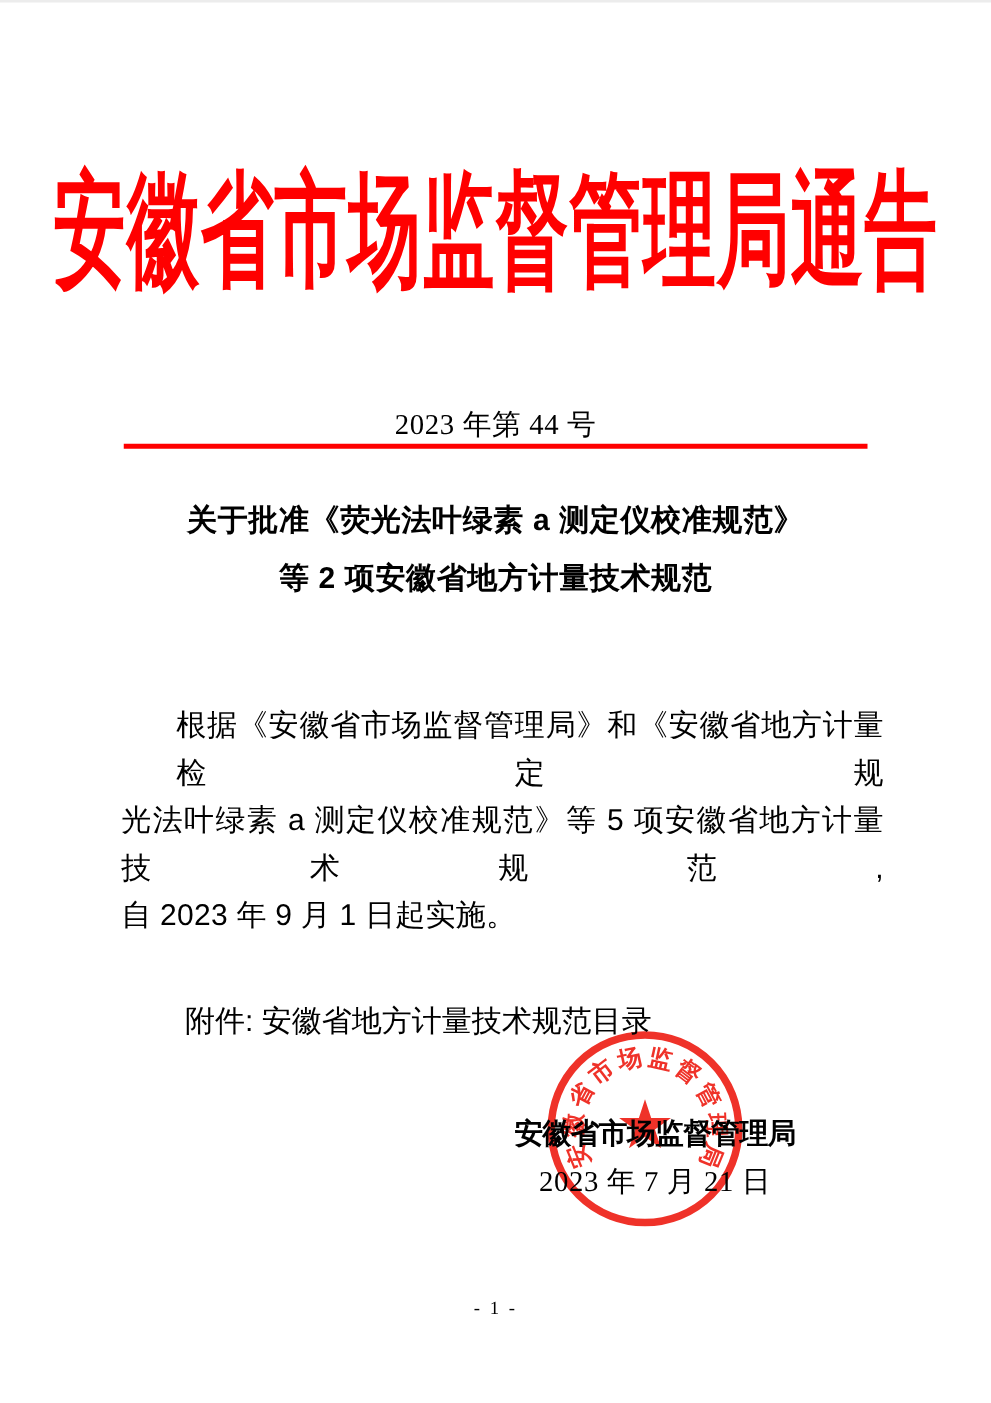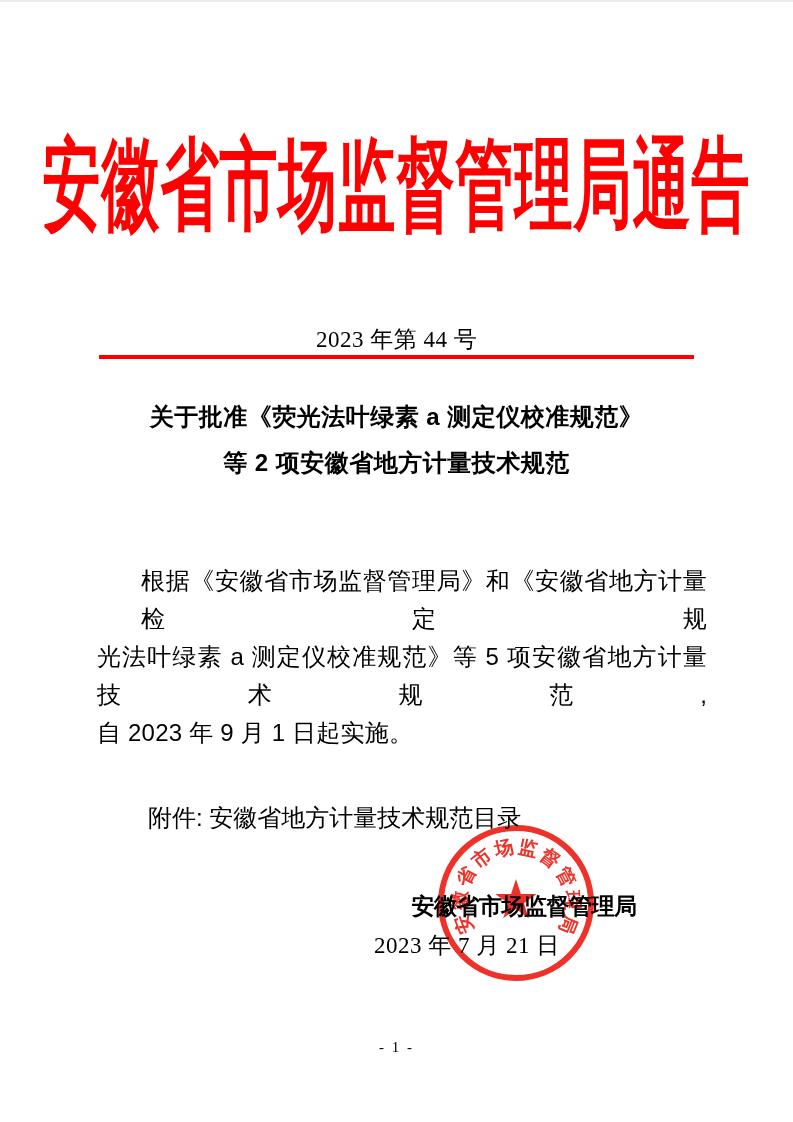--- a/index.html
+++ b/index.html
@@ -81,21 +81,21 @@
     left: 374px; top: 889px; width: 300px;
     text-align: center;
     font-size: 23px;
     font-weight: 700;
     letter-spacing: -0.5px;
     line-height: 30px;
   }
   .signature-date {
     position: absolute;
     left: 374px; top: 929px; width: 300px;
-    text-align: left;
+    text-align: center;
     font-family: "Liberation Serif", serif;
     font-size: 23px;
     line-height: 30px;
     letter-spacing: 0.5px;
   }
 
   
   .seal {
     position: absolute;
     left: 438px; top: 823px;

